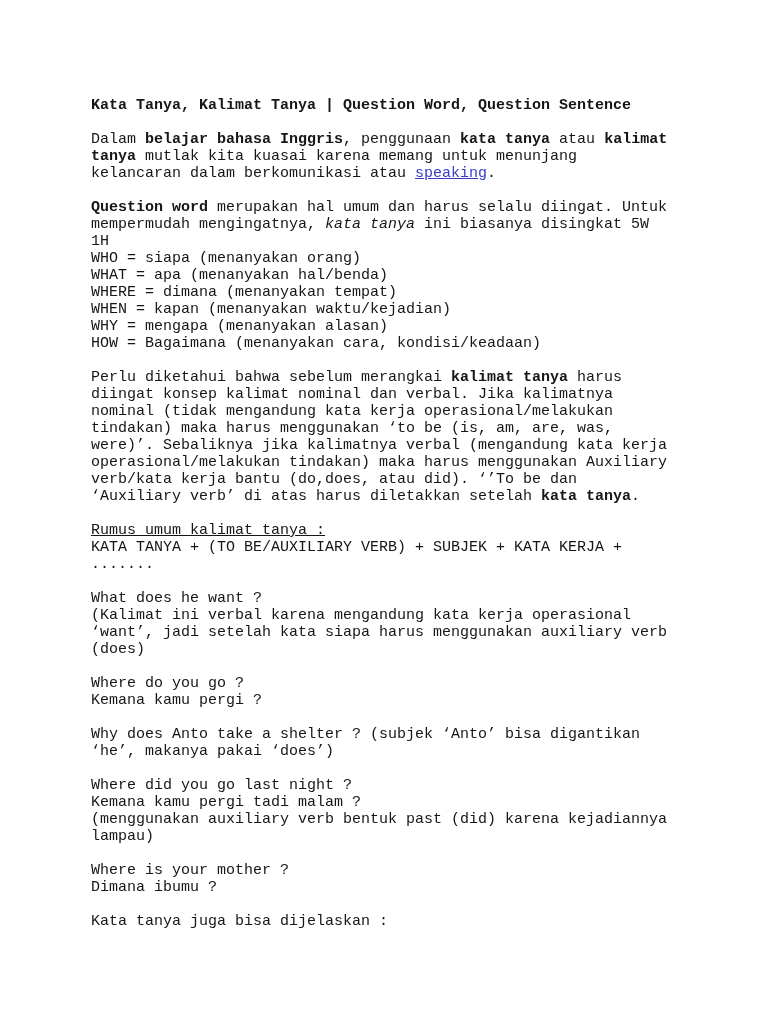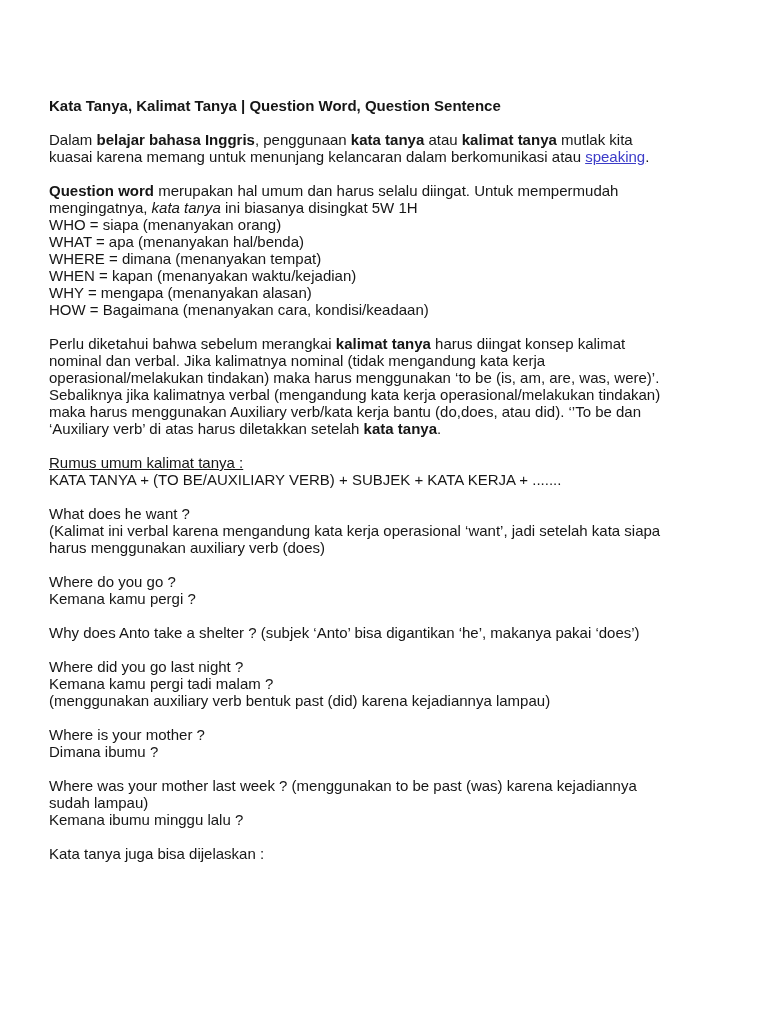--- a/index.html
+++ b/index.html
@@ -1,23 +1,23 @@
 <!DOCTYPE html>
 <html><head>
 <meta charset="utf-8">
 <style>
   html, body { margin: 0; padding: 0; background: #ffffff; }
   body { width: 768px; height: 1024px; overflow: hidden; }
   .page {
     box-sizing: border-box;
     width: 768px;
     min-height: 1024px;
-    padding: 97px 95px 40px 49px;
+    padding: 97px 95px 40px 91px;
     background: #ffffff;
-    font-family: Liberation Sans, sans-serif;
+    font-family: Liberation Mono, monospace;
     font-size: 15px;
     line-height: 17px;
     color: #161616;
   }
   .block { margin: 0 0 17px 0; }
   .block:last-child { margin-bottom: 0; }
   .title { font-weight: bold; }
   .b { font-weight: bold; }
   .i { font-style: italic; }
   .u { text-decoration: underline; }
@@ -75,20 +75,16 @@
     <div class="line">Where did you go last night ?</div>
     <div class="line">Kemana kamu pergi tadi malam ?</div>
     <div class="line">(menggunakan auxiliary verb bentuk past (did) karena kejadiannya lampau)</div>
   </div>
 
   <div class="block">
     <div class="line">Where is your mother ?</div>
     <div class="line">Dimana ibumu ?</div>
   </div>
 
-  <div class="block">
-    <div class="line">Where was your mother last week ? (menggunakan to be past (was) karena kejadiannya sudah lampau)</div>
-    <div class="line">Kemana ibumu minggu lalu ?</div>
-  </div>
 
   <div class="block">Kata tanya juga bisa dijelaskan :</div>
 
 </div>
 
 </body></html>

